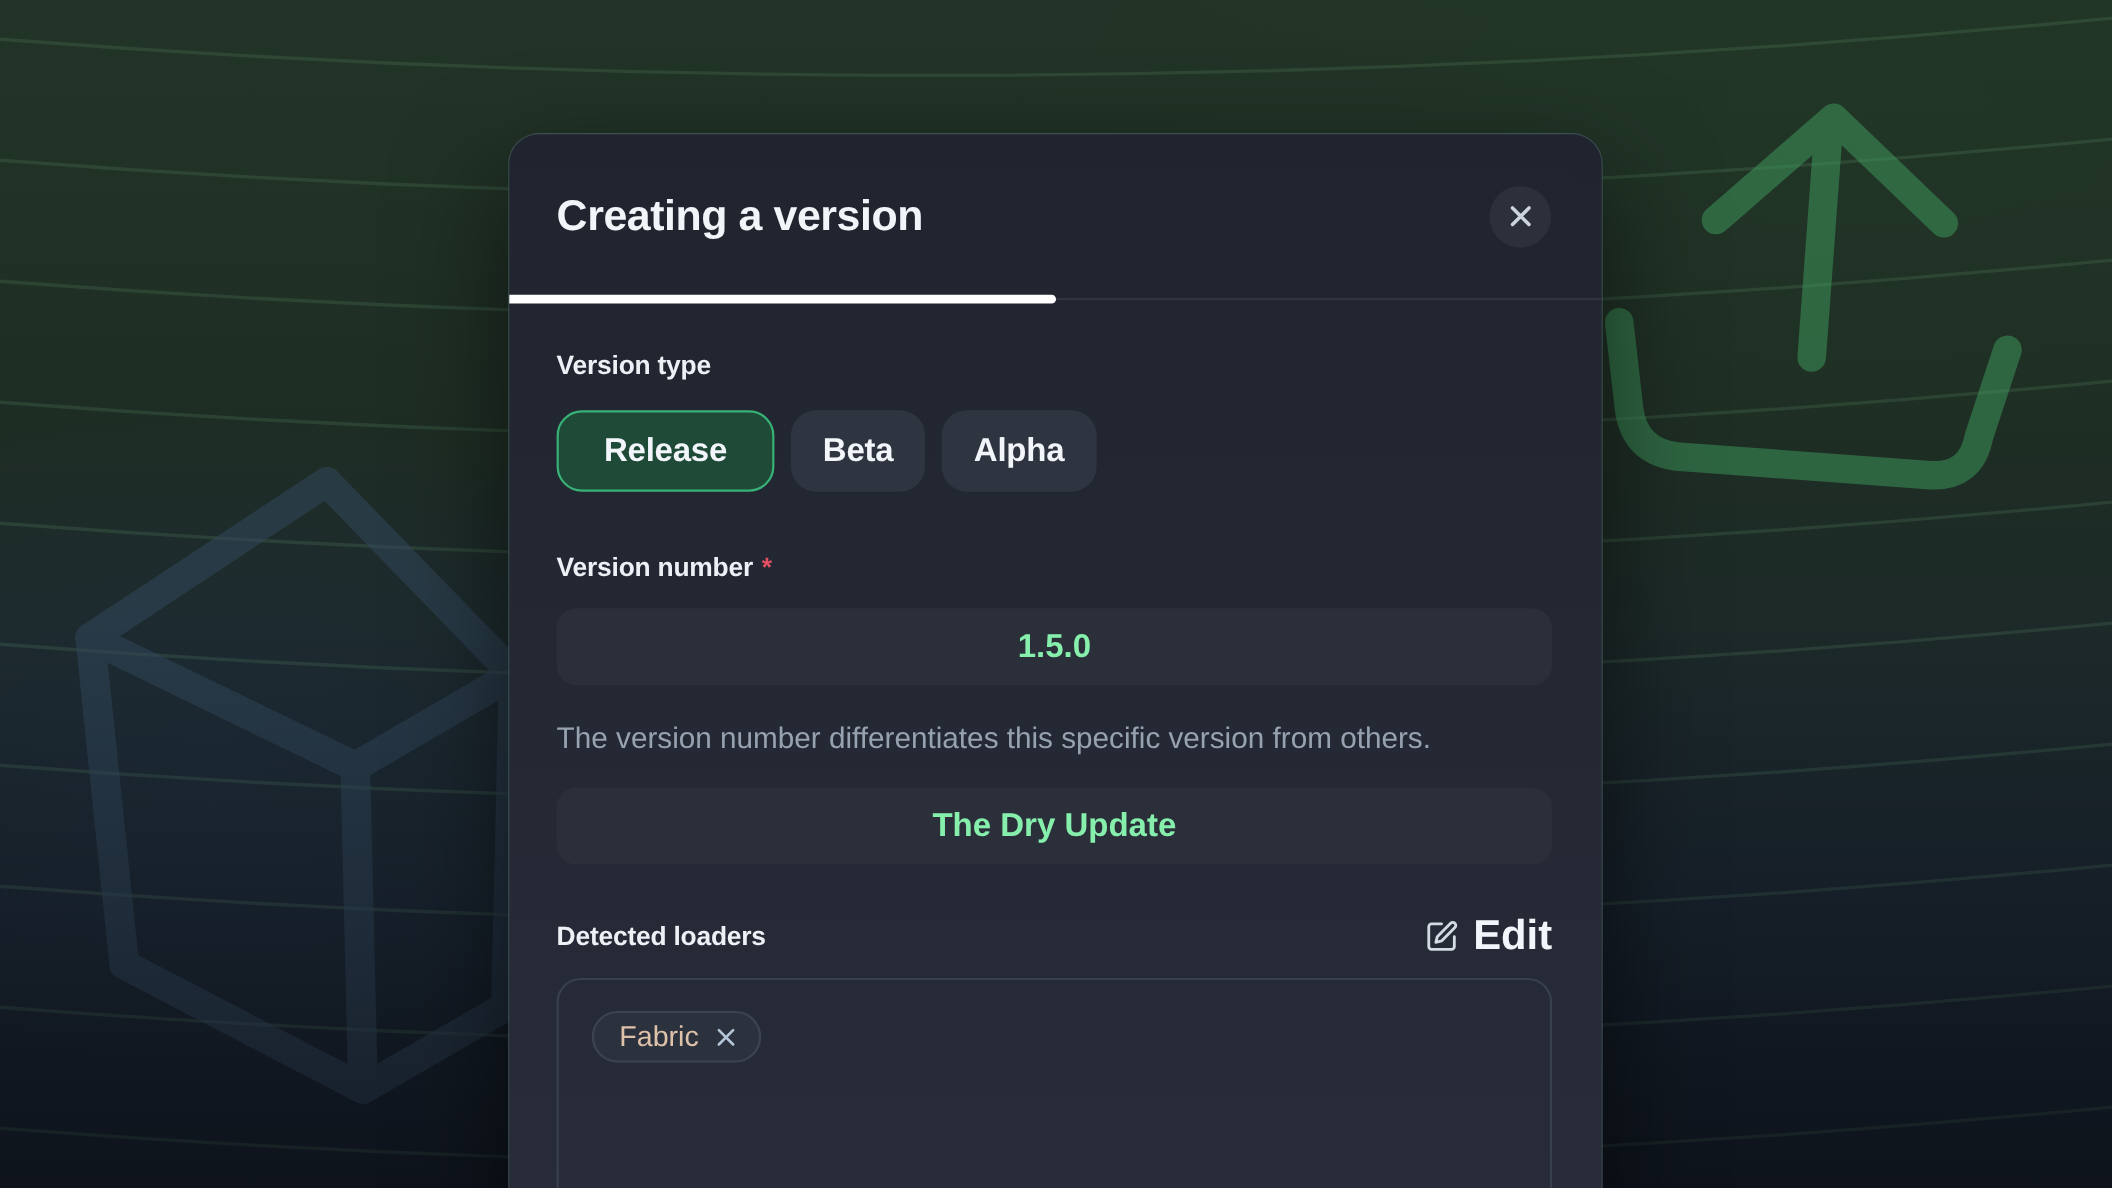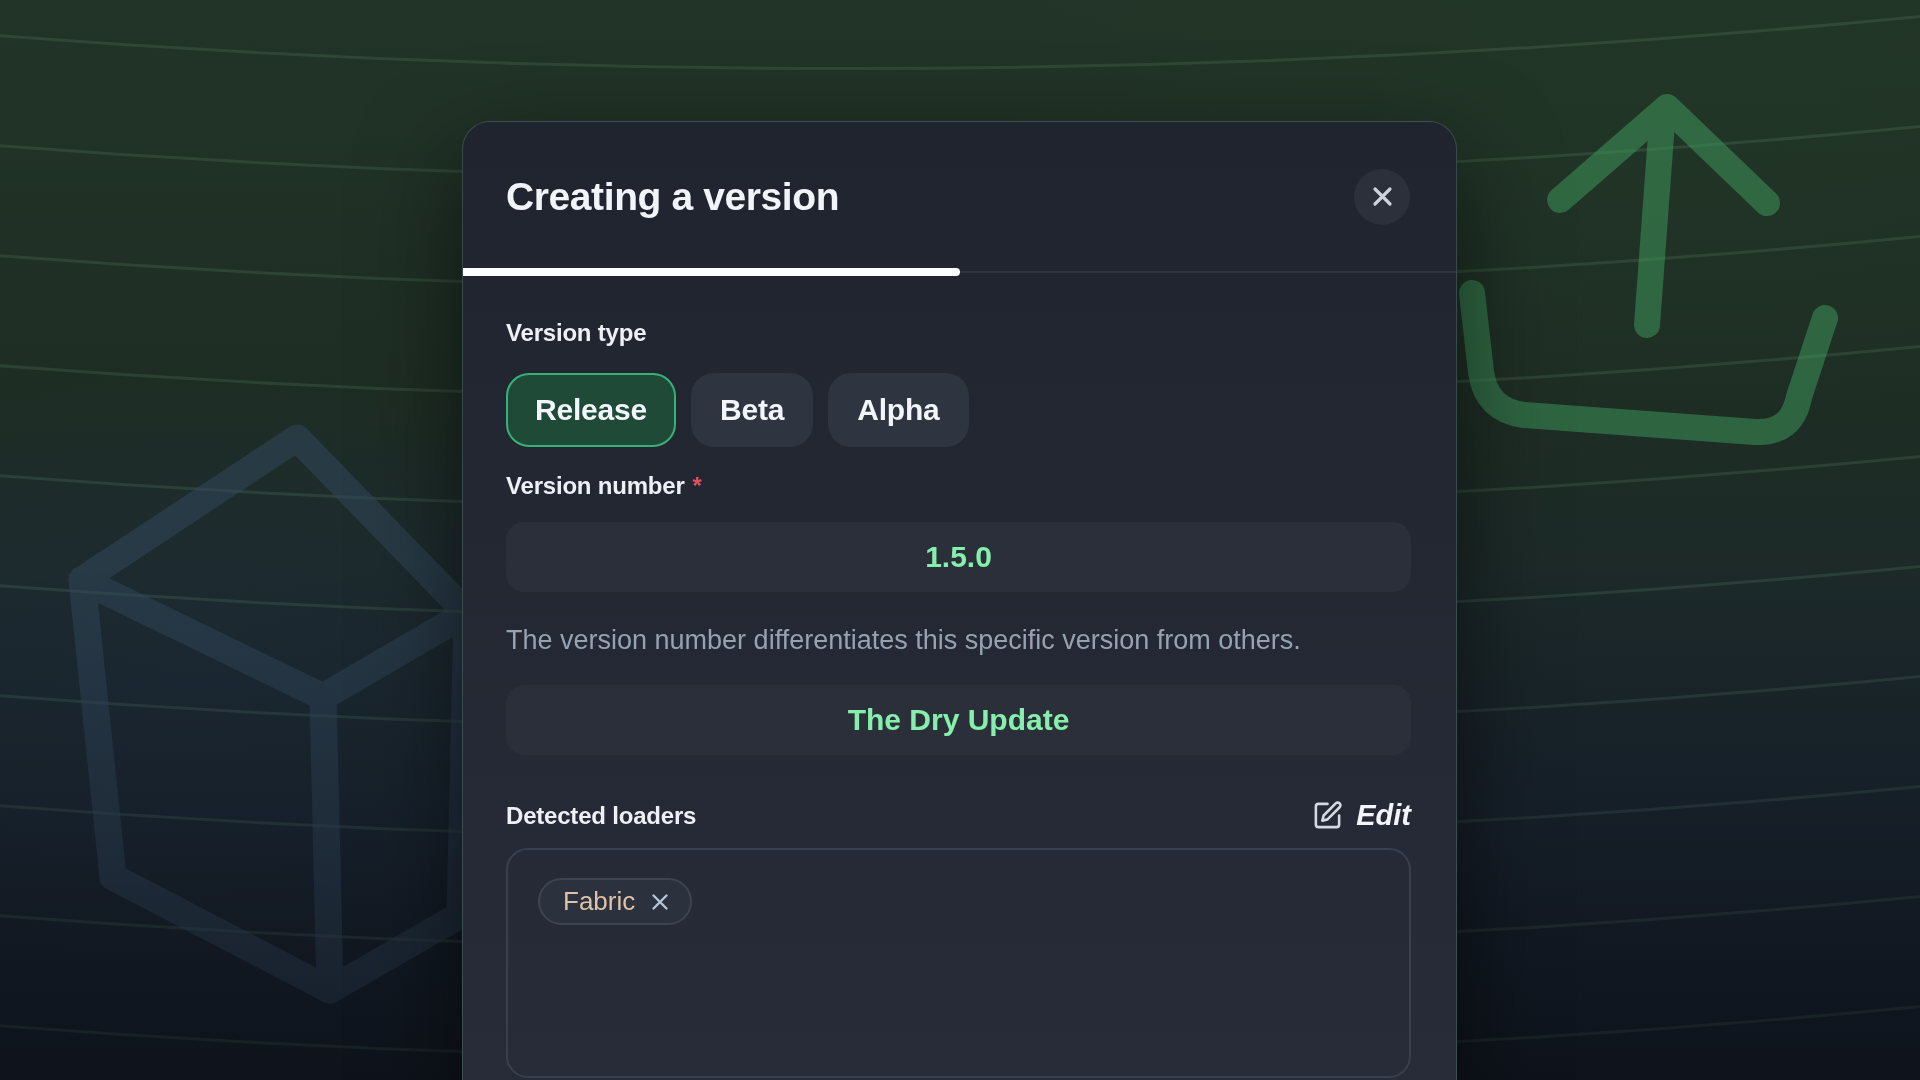--- a/index.html
+++ b/index.html
@@ -61,44 +61,44 @@
   .field-label { font-size:24px; font-weight:700; color:#edf1f6; letter-spacing:-0.2px; }
   .req { color:#e44f63; margin-left:8px; font-weight:700; }
 
   .type-row { display:flex; gap:15px; margin-top:26px; }
   .type-btn {
     height:74px; padding:2px 29px; border:none; border-radius:23px;
     background:#2e3440; color:#f2f5f9; font-size:30px; font-weight:700;
     font-family:inherit; cursor:pointer; letter-spacing:-0.2px;
   }
   .type-btn.selected {
-    background:#1e4a37; border:2px solid #38b176; padding:0 27px;
-  }
-
-  .label-mt1 { margin-top:25px; }
+    background:#1e4a37; border:2px solid #38b176; padding:0 41px;
+  }
+
+  .label-mt1 { margin-top:56px; }
   .text-input {
     display:block; width:100%; height:70px; margin-top:22px;
     background:#2a2f3a; border:none; border-radius:18px;
     padding:0 30px; font-family:inherit; font-size:30px; font-weight:600;
     color:#86efac; outline:none;text-align:center;
   }
   .help {
     margin-top:26px; max-width:880px;
     font-size:27px; line-height:45px; color:#97a2b0; font-weight:400;
   }
   .label-mt2 { margin-top:40px; }
 
   .loaders-row {
     margin-top:44px; display:flex; align-items:center; justify-content:space-between;
   }
   .edit-btn {
     display:flex; align-items:center; gap:13px; background:none; border:none;
     cursor:pointer; color:#f2f5f9; font-family:inherit;
   }
-  .edit-btn .edit-text { font-size:29px; font-weight:700; color:#f2f5f9;font-style:italic; }
+  .edit-btn .edit-text { font-size:38px; font-weight:700; color:#f2f5f9; }
   .edit-btn svg { color:#d3dae4; }
 
   .loaders-box {
     margin-top:16px; height:230px; border:2px solid #38404d; border-radius:22px;
     padding:28px 30px;
   }
   .chip {
     display:inline-flex; align-items:center; gap:13px; height:47px;
     padding:0 18px 0 23px; background:#2b313d; border:2px solid #3d4450;
     border-radius:24px;

